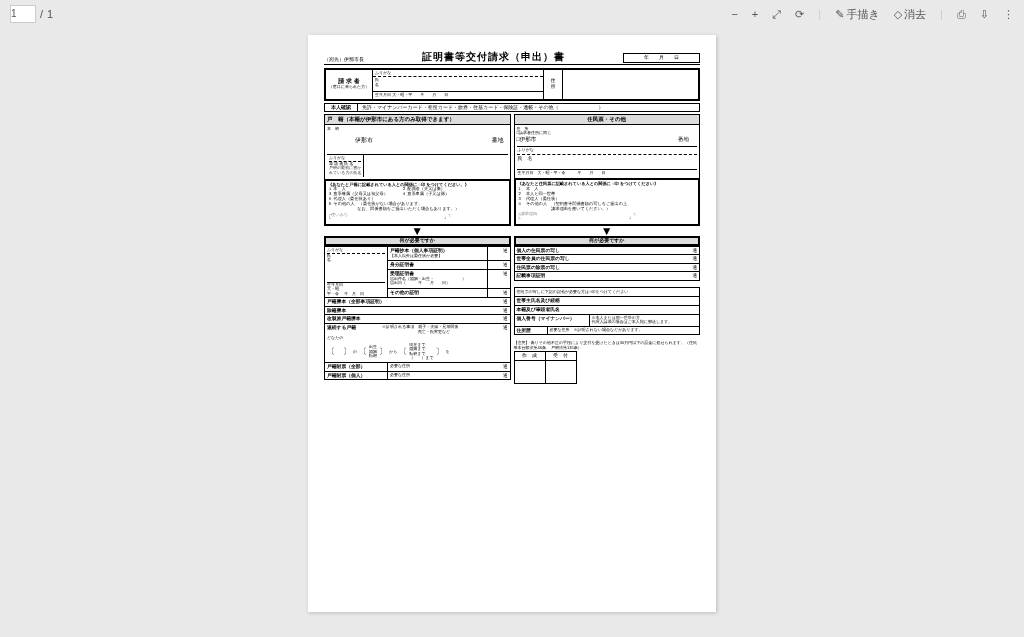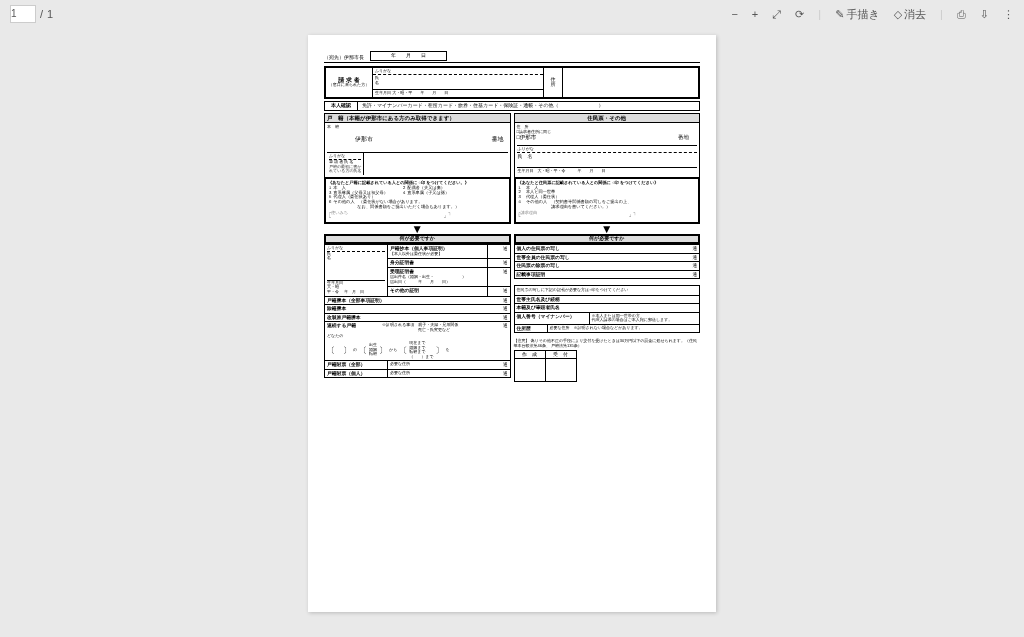--- a/index.html
+++ b/index.html
@@ -68,20 +68,21 @@
       <span>⎙</span>
       <span>⇩</span>
       <span>⋮</span>
     </div>
   </div>
 
   <div class="paper">
 
     <div class="headrow">
       <div class="head-left">（宛先）伊那市長</div>
+      <div class="title">証明書等交付請求（申出）書</div>
       <div class="datebox">年　　月　　日</div>
     </div>
 
     <table class="addrtbl bx2" style="height:32px;">
       <tbody>
           <tr>
         <td class="lbl" style="width:46px;border-right:1px solid #000;">
           <div style="font-weight:600;font-size:6px;">請 求 者</div>
           <div class="tiny">（窓口に来られた方）</div>
         </td>

